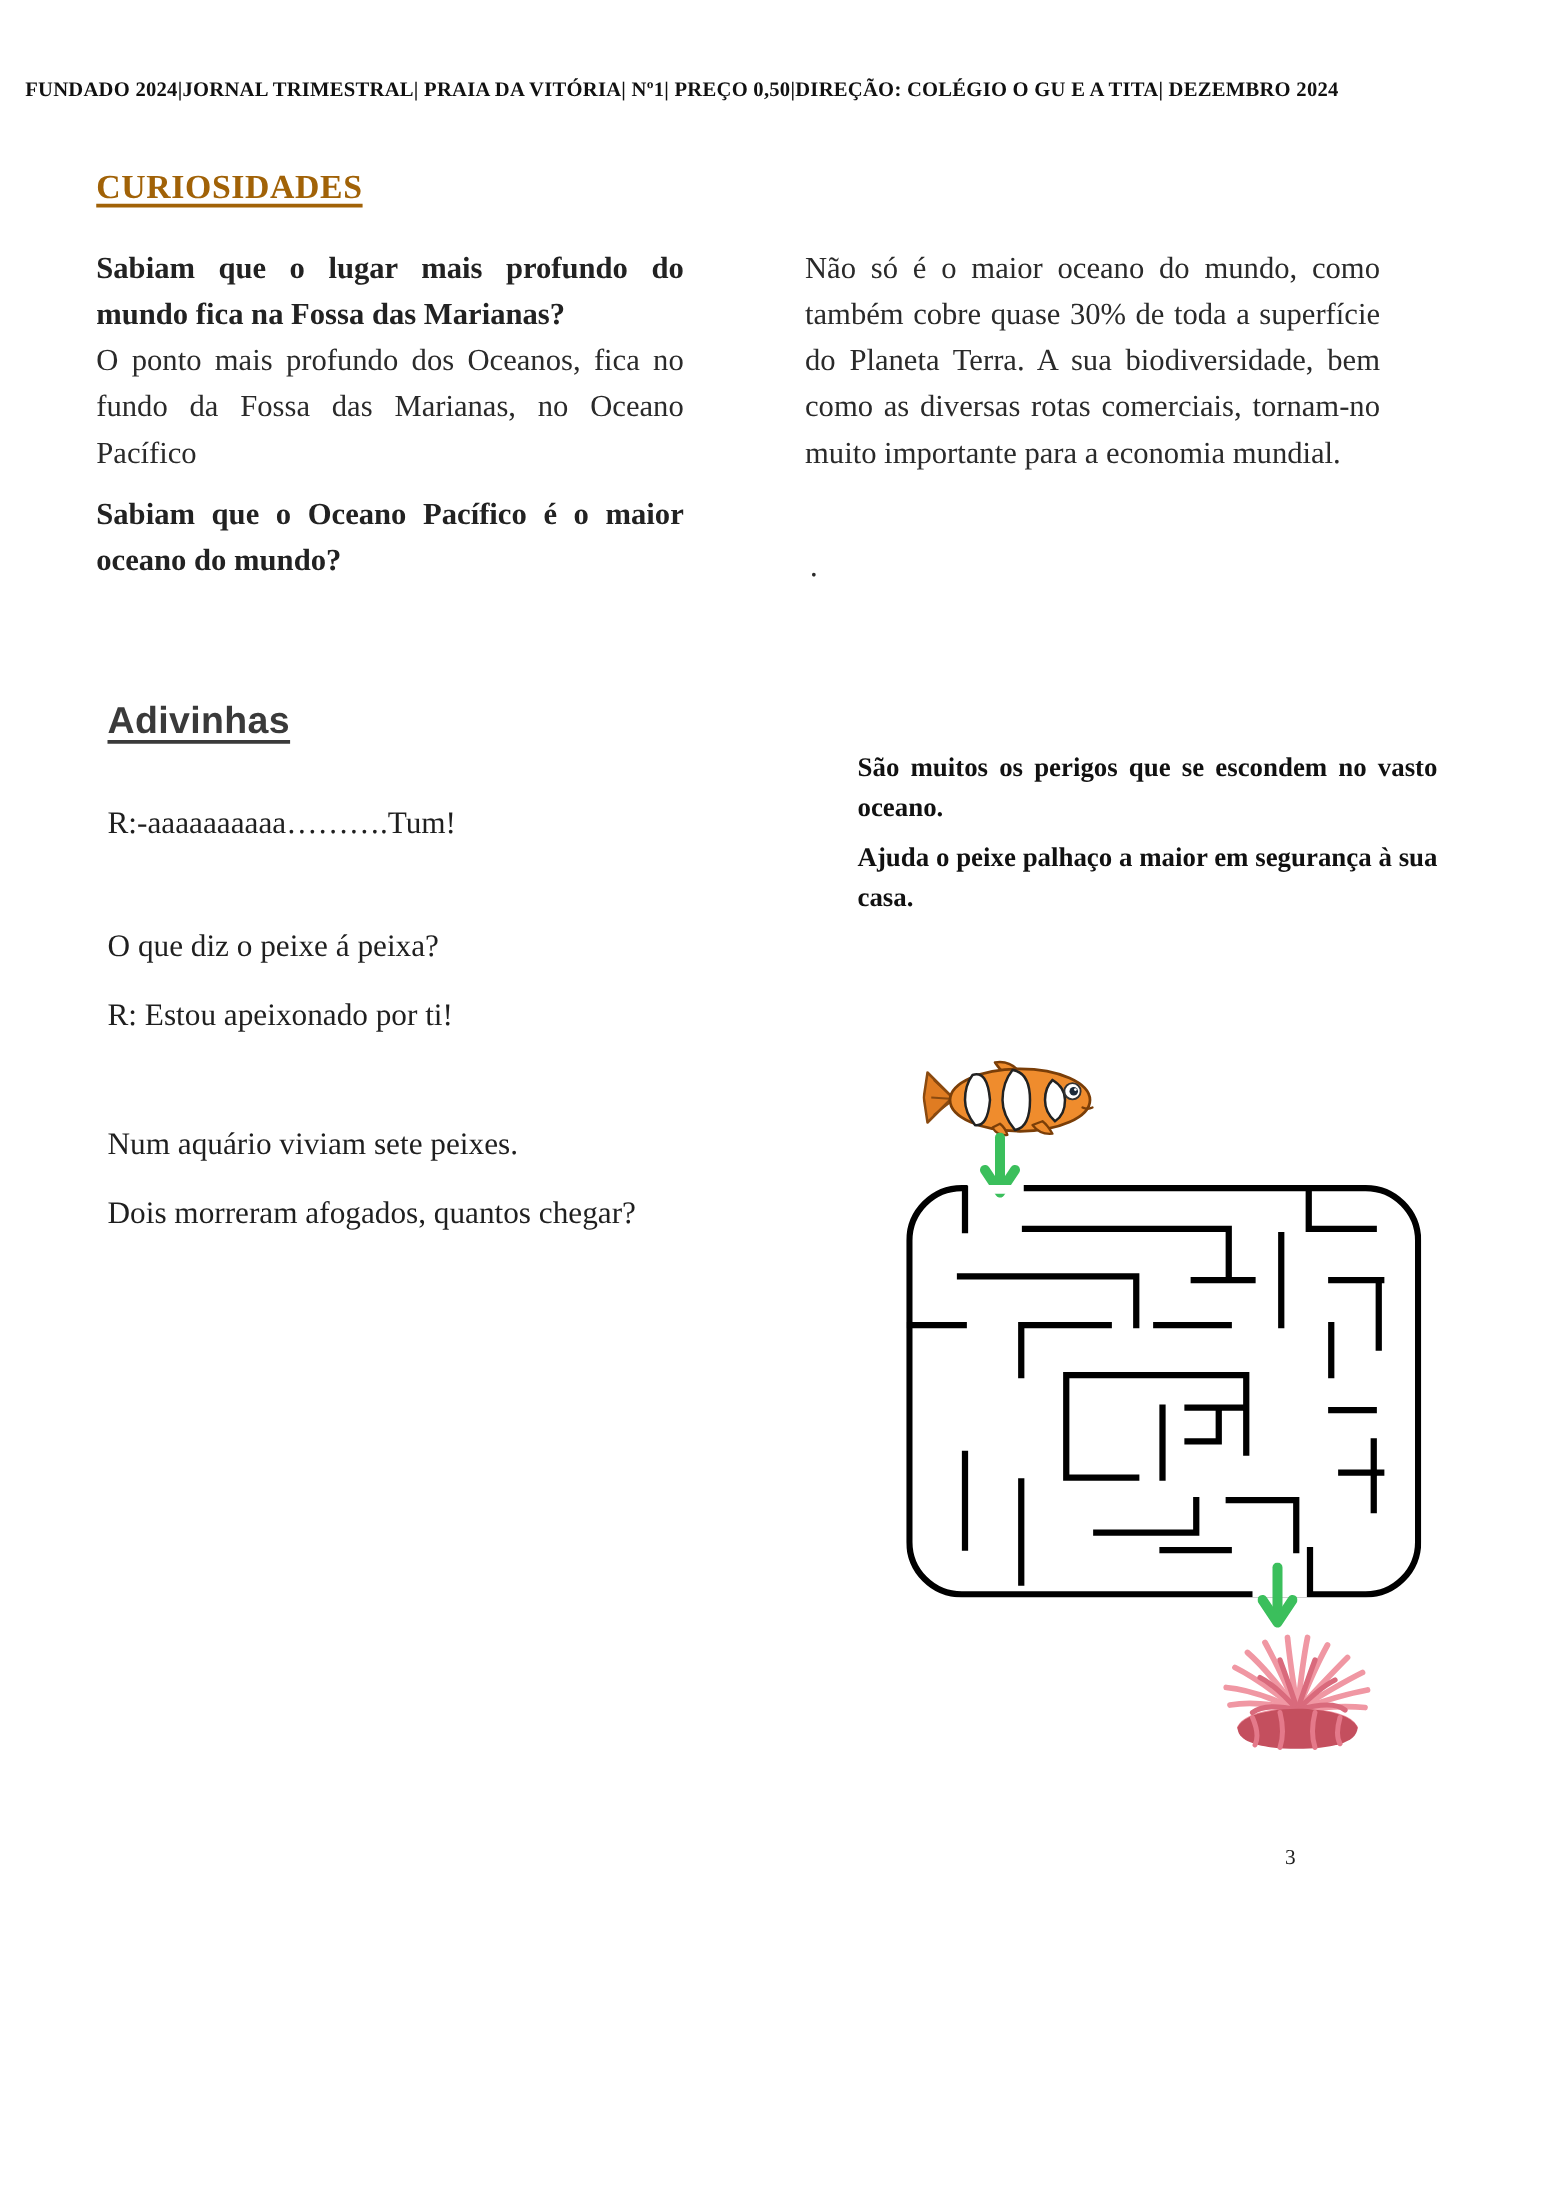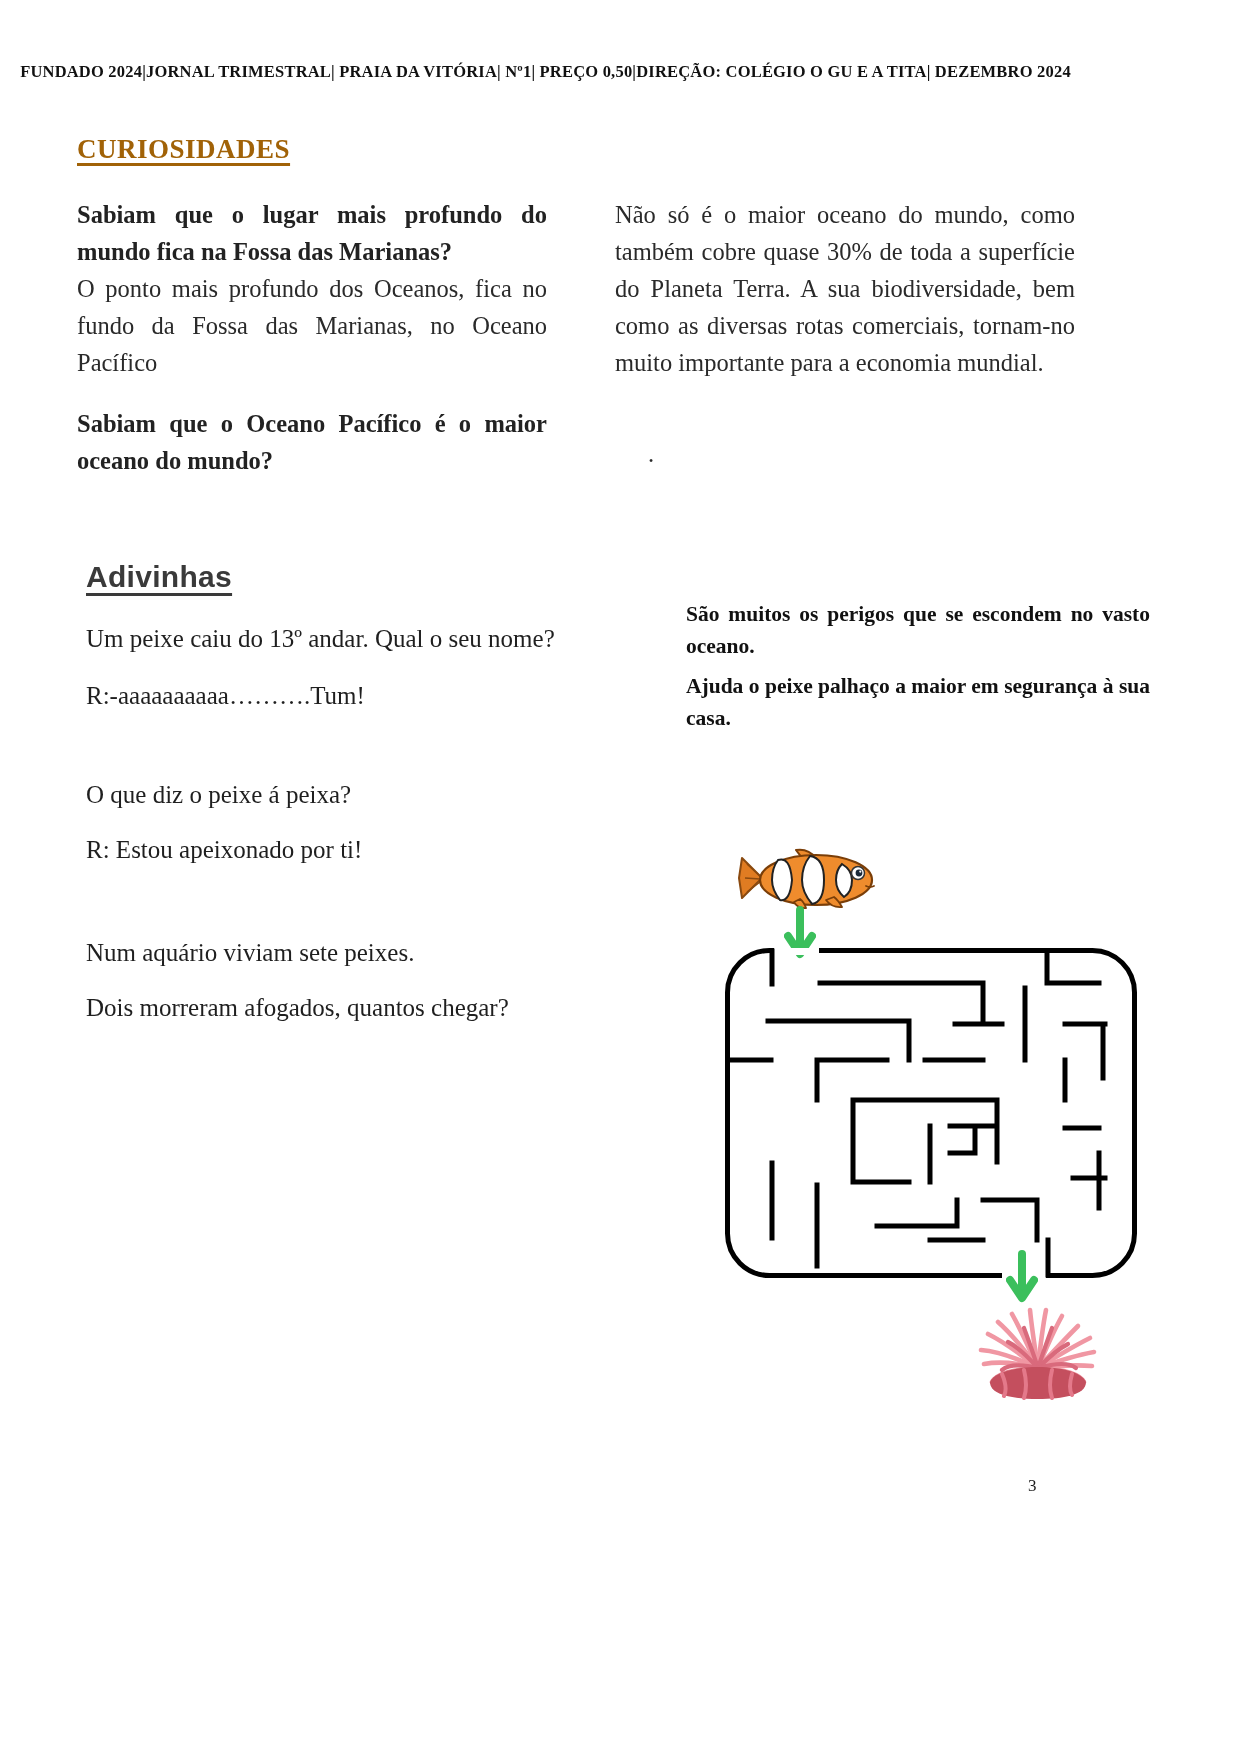--- a/index.html
+++ b/index.html
@@ -12,26 +12,26 @@
     left:0;top:62px;width:1091px;text-align:center;
     font-family:"Liberation Serif", serif;font-weight:bold;font-size:16.5px;
     letter-spacing:0.2px;color:#111;white-space:nowrap;
   }
   .section-title-serif{
     left:77px;top:134px;
     font-size:27px;font-weight:bold;color:#a16207;letter-spacing:0.5px;
     text-decoration:underline;text-decoration-thickness:2.5px;text-underline-offset:5px;
   }
   .col-left-top{left:77px;top:196px;width:470px;}
-  .col-right-top{left:615px;top:196px;width:460px;}
+  .col-right-top{left:644px;top:196px;width:460px;}
   .body-p{
     font-size:24.5px;line-height:37px;text-align:justify;margin:0;color:#2a2a2a;
   }
   .body-p.bold{font-weight:bold;color:#222;}
-  .gap-top{margin-top:24px;}
+  .gap-top{margin-top:12px;}
   .stray-dot{left:648px;top:440px;font-size:24.5px;color:#2a2a2a;}
   .adivinhas-title{
     left:86px;top:560px;
     font-family:"Liberation Sans", sans-serif;font-weight:bold;font-size:30px;color:#3a3a3a;
     text-decoration:underline;text-decoration-thickness:3px;text-underline-offset:6px;
     letter-spacing:0.3px;
   }
   .riddles{left:86px;top:620px;width:490px;}
   .riddle-p{font-size:25px;line-height:37px;text-align:justify;margin:0;color:#1f1f1f;}
   .mt20{margin-top:20px;} .mt62{margin-top:62px;} .mt18{margin-top:18px;}
@@ -65,21 +65,20 @@
   </div>
 
   <div class="abs col-right-top">
     <p class="body-p">Não só é o maior oceano do mundo, como também cobre quase 30% de toda a superfície do Planeta Terra. A sua biodiversidade, bem como as diversas rotas comerciais, tornam-no muito importante para a economia mundial.</p>
   </div>
   <div class="abs stray-dot">.</div>
 
   <div class="abs adivinhas-title">Adivinhas</div>
 
   <div class="abs riddles">
-    <p class="riddle-p">Um peixe caiu do 13º andar. Qual o seu nome?</p>
     <p class="riddle-p mt20">R:-aaaaaaaaaa……….Tum!</p>
     <p class="riddle-p mt62">O que diz o peixe á peixa?</p>
     <p class="riddle-p mt18">R: Estou apeixonado por ti!</p>
     <p class="riddle-p mt66">Num aquário viviam sete peixes.</p>
     <p class="riddle-p mt18">Dois morreram afogados, quantos chegar?</p>
   </div>
 
   <div class="abs maze-captions">
     <p class="caption-p">São muitos os perigos que se escondem no vasto oceano.</p>
     <p class="caption-p">Ajuda o peixe palhaço a maior em segurança à sua casa.</p>

